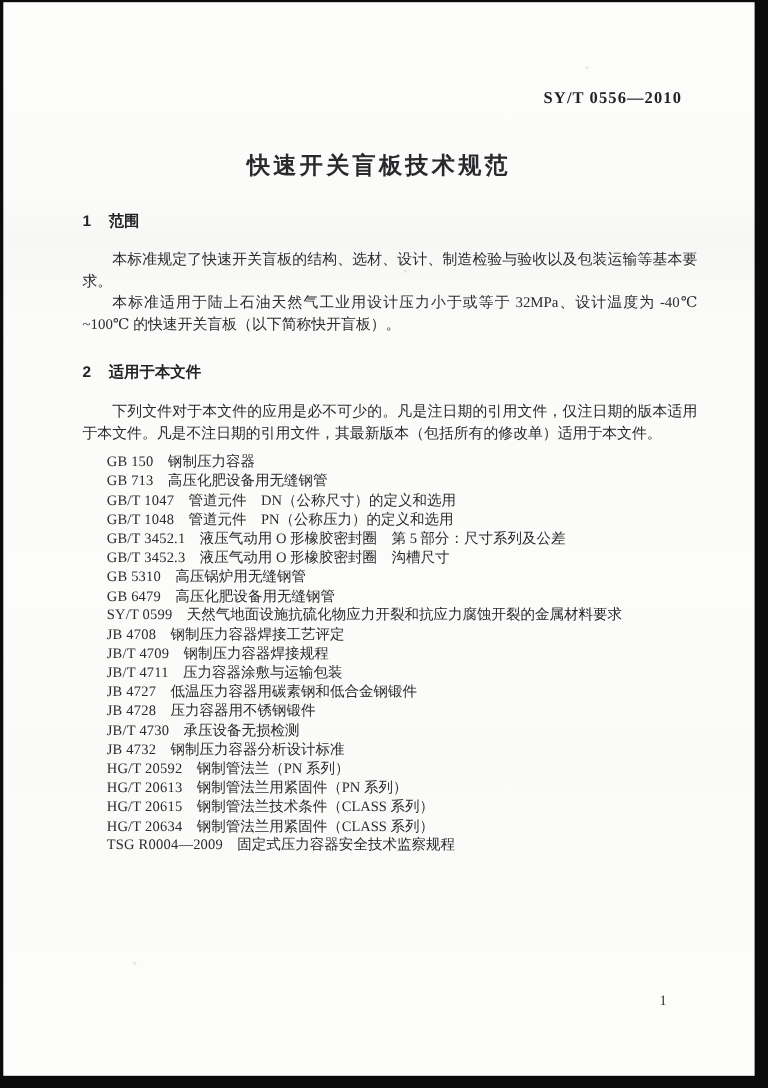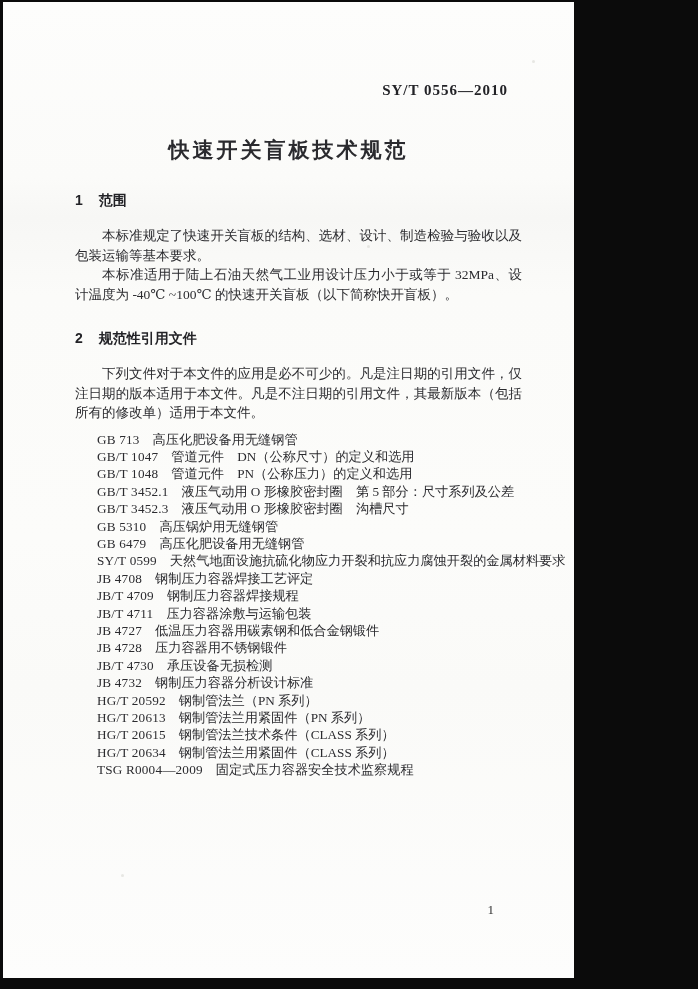--- a/index.html
+++ b/index.html
@@ -11,21 +11,21 @@
     height: 989px;
     background: #0b0b0b;
     position: relative;
     overflow: hidden;
     font-family: "Liberation Serif", "DejaVu Serif", serif;
   }
   .scan-page {
     position: absolute;
     left: 3px;
     top: 2px;
-    width: 571px;
+    width: 683px;
     height: 976px;
     background:
       linear-gradient(180deg,
         #fdfdfc 0%, #fbfbf9 18%, #f7f7f5 22%, #fbfbf9 30%,
         #fcfcfa 55%, #fafaf8 70%, #fdfdfc 100%);
     color: #28282c;
     box-sizing: border-box;
   }
   .doc-number {
     margin-top: 80px;
@@ -108,26 +108,27 @@
   <div class="doc-title">快速开关盲板技术规范</div>
 
   <div class="section-heading heading-scope">
     <span class="sec-no">1</span><span>范围</span>
   </div>
 
   <p class="body-para para-first">本标准规定了快速开关盲板的结构、选材、设计、制造检验与验收以及包装运输等基本要求。</p>
   <p class="body-para">本标准适用于陆上石油天然气工业用设计压力小于或等于 32MPa、设计温度为 -40℃ ~100℃ 的快速开关盲板（以下简称快开盲板）。</p>
 
   <div class="section-heading heading-refs">
-    <span class="sec-no">2</span><span>规范性引用文件</span>
+    <span class="sec-no">2</span><span>适用于本文件</span>
   </div>
 
   <p class="body-para para-first">下列文件对于本文件的应用是必不可少的。凡是注日期的引用文件，仅注日期的版本适用于本文件。凡是不注日期的引用文件，其最新版本（包括所有的修改单）适用于本文件。</p>
 
   <div class="ref-list">
+      <div class="ref-line"><span class="ref-code">GB 150</span><span>钢制压力容器</span></div>
       <div class="ref-line"><span class="ref-code">GB 713</span><span>高压化肥设备用无缝钢管</span></div>
       <div class="ref-line"><span class="ref-code">GB/T 1047</span><span>管道元件　DN（公称尺寸）的定义和选用</span></div>
       <div class="ref-line"><span class="ref-code">GB/T 1048</span><span>管道元件　PN（公称压力）的定义和选用</span></div>
       <div class="ref-line"><span class="ref-code">GB/T 3452.1</span><span>液压气动用 O 形橡胶密封圈　第 5 部分：尺寸系列及公差</span></div>
       <div class="ref-line"><span class="ref-code">GB/T 3452.3</span><span>液压气动用 O 形橡胶密封圈　沟槽尺寸</span></div>
       <div class="ref-line"><span class="ref-code">GB 5310</span><span>高压锅炉用无缝钢管</span></div>
       <div class="ref-line"><span class="ref-code">GB 6479</span><span>高压化肥设备用无缝钢管</span></div>
       <div class="ref-line"><span class="ref-code">SY/T 0599</span><span>天然气地面设施抗硫化物应力开裂和抗应力腐蚀开裂的金属材料要求</span></div>
       <div class="ref-line"><span class="ref-code">JB 4708</span><span>钢制压力容器焊接工艺评定</span></div>
       <div class="ref-line"><span class="ref-code">JB/T 4709</span><span>钢制压力容器焊接规程</span></div>

